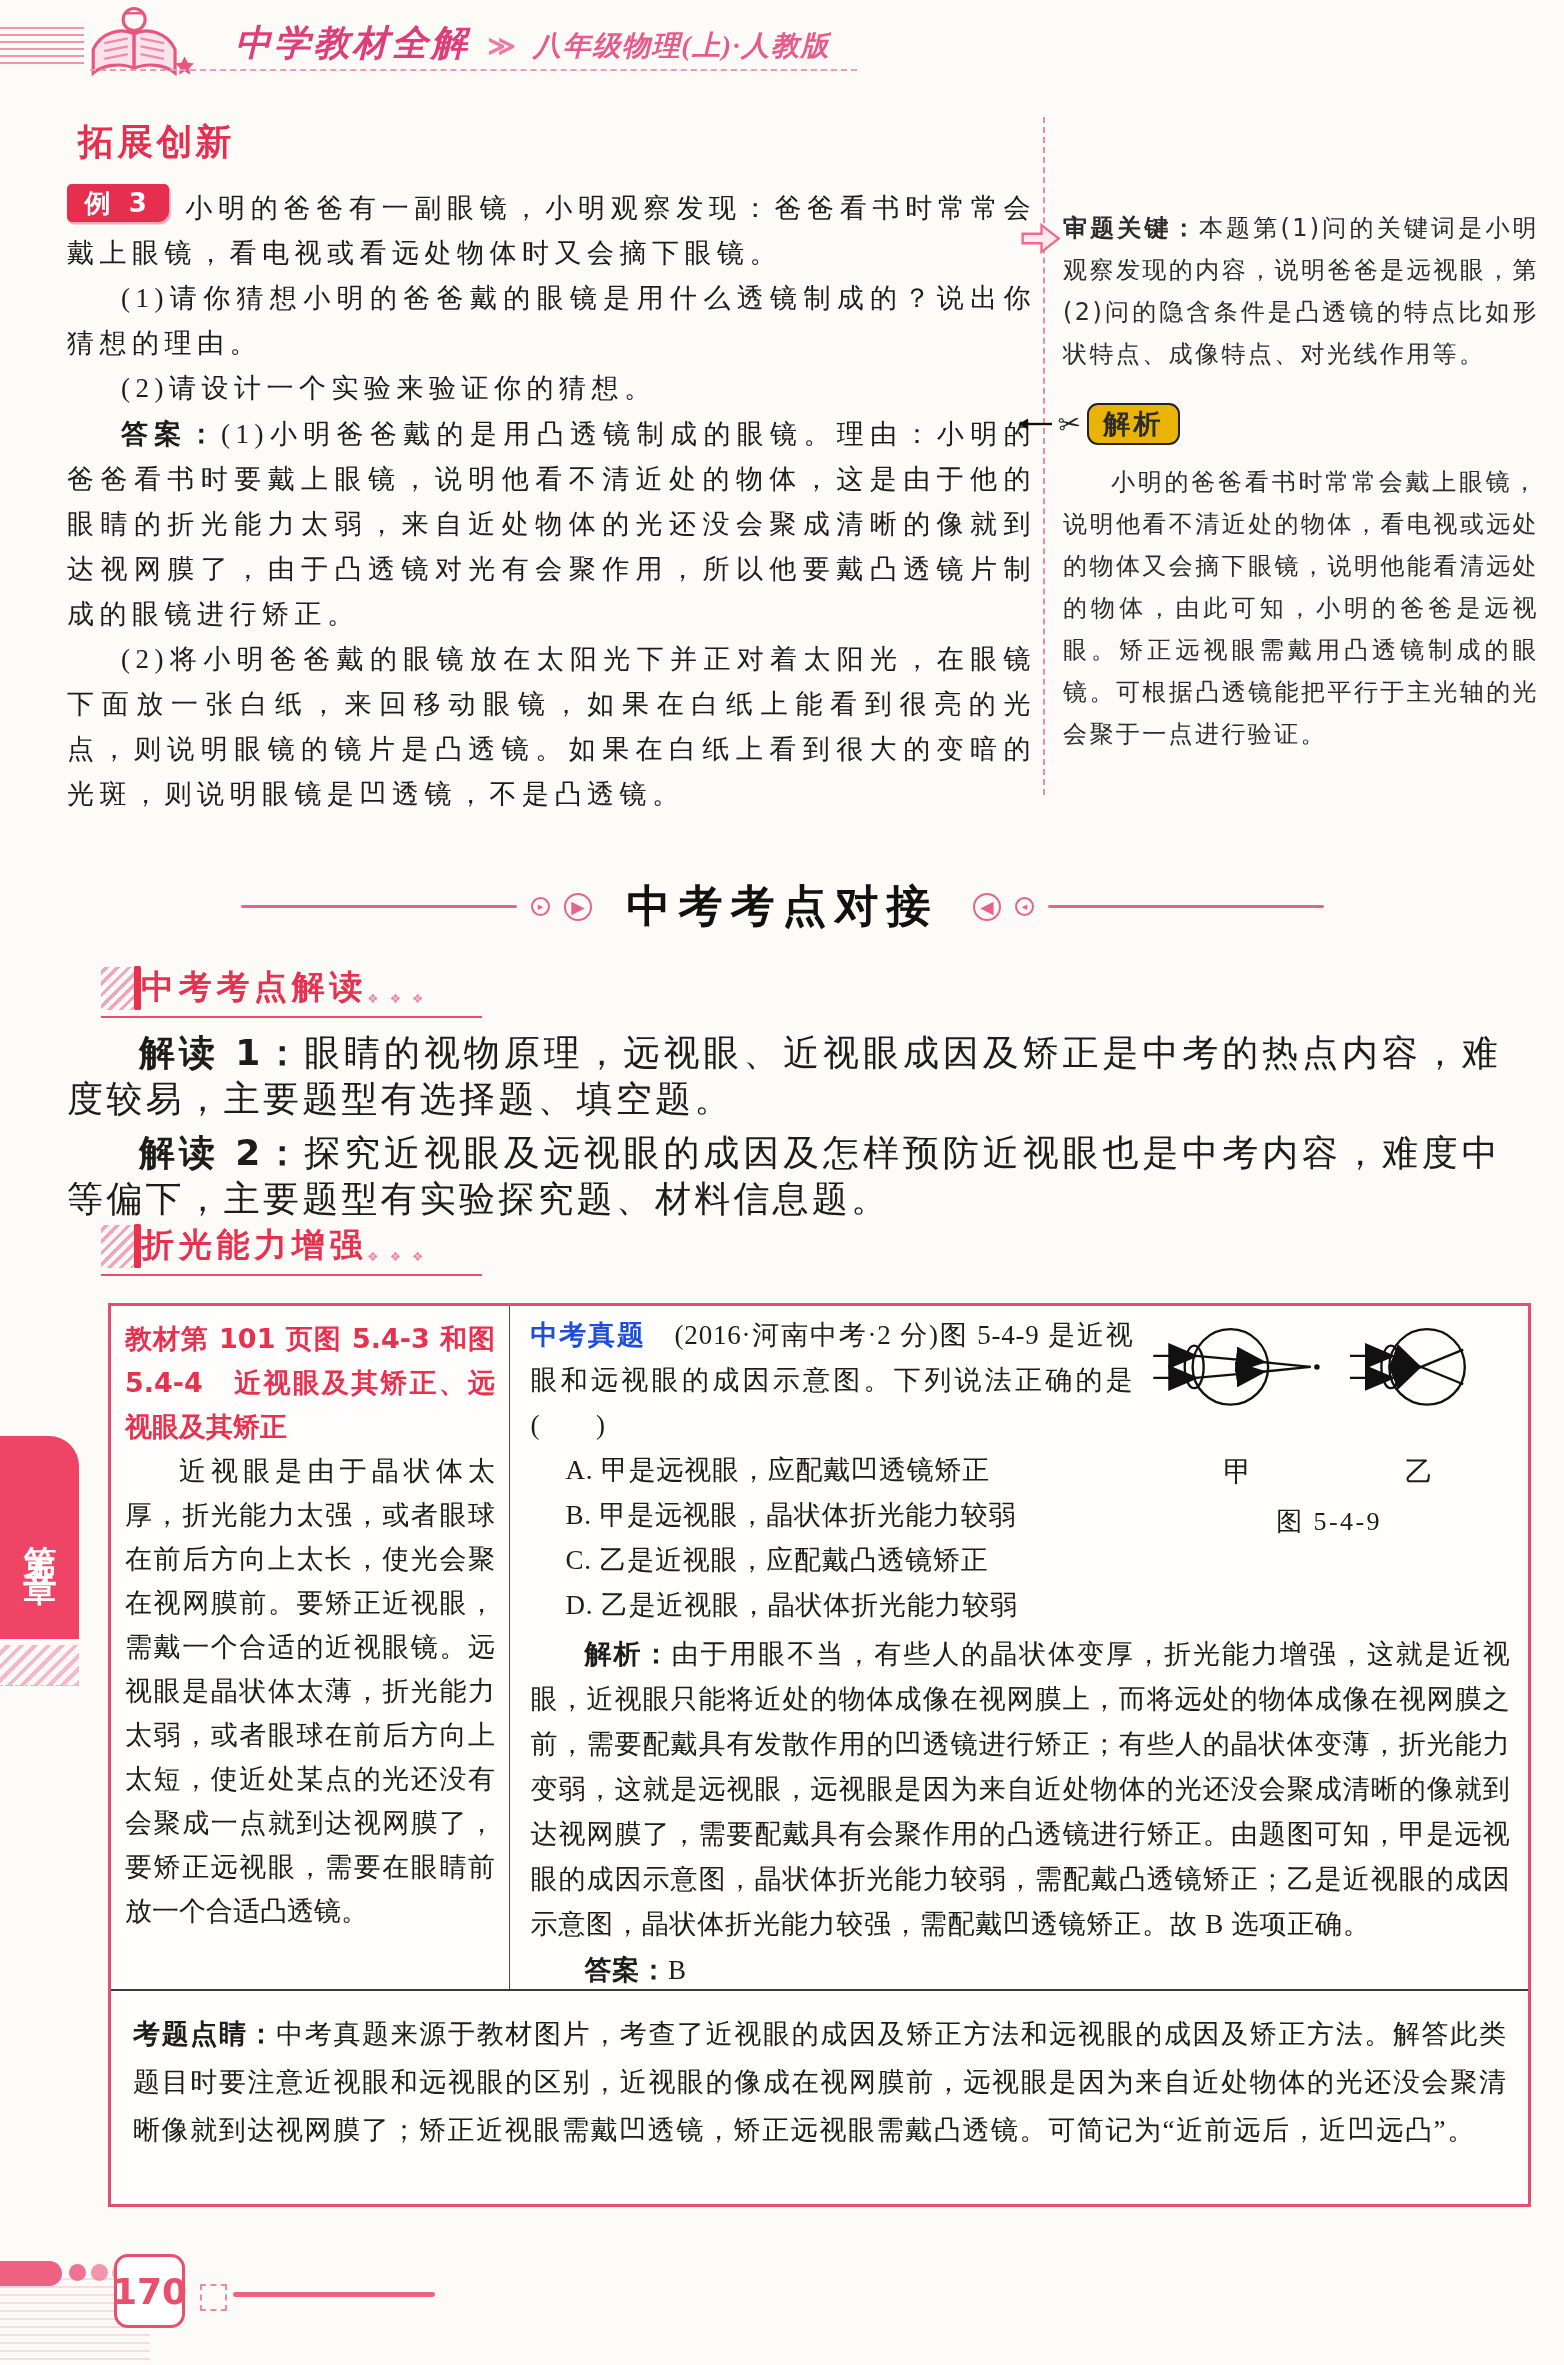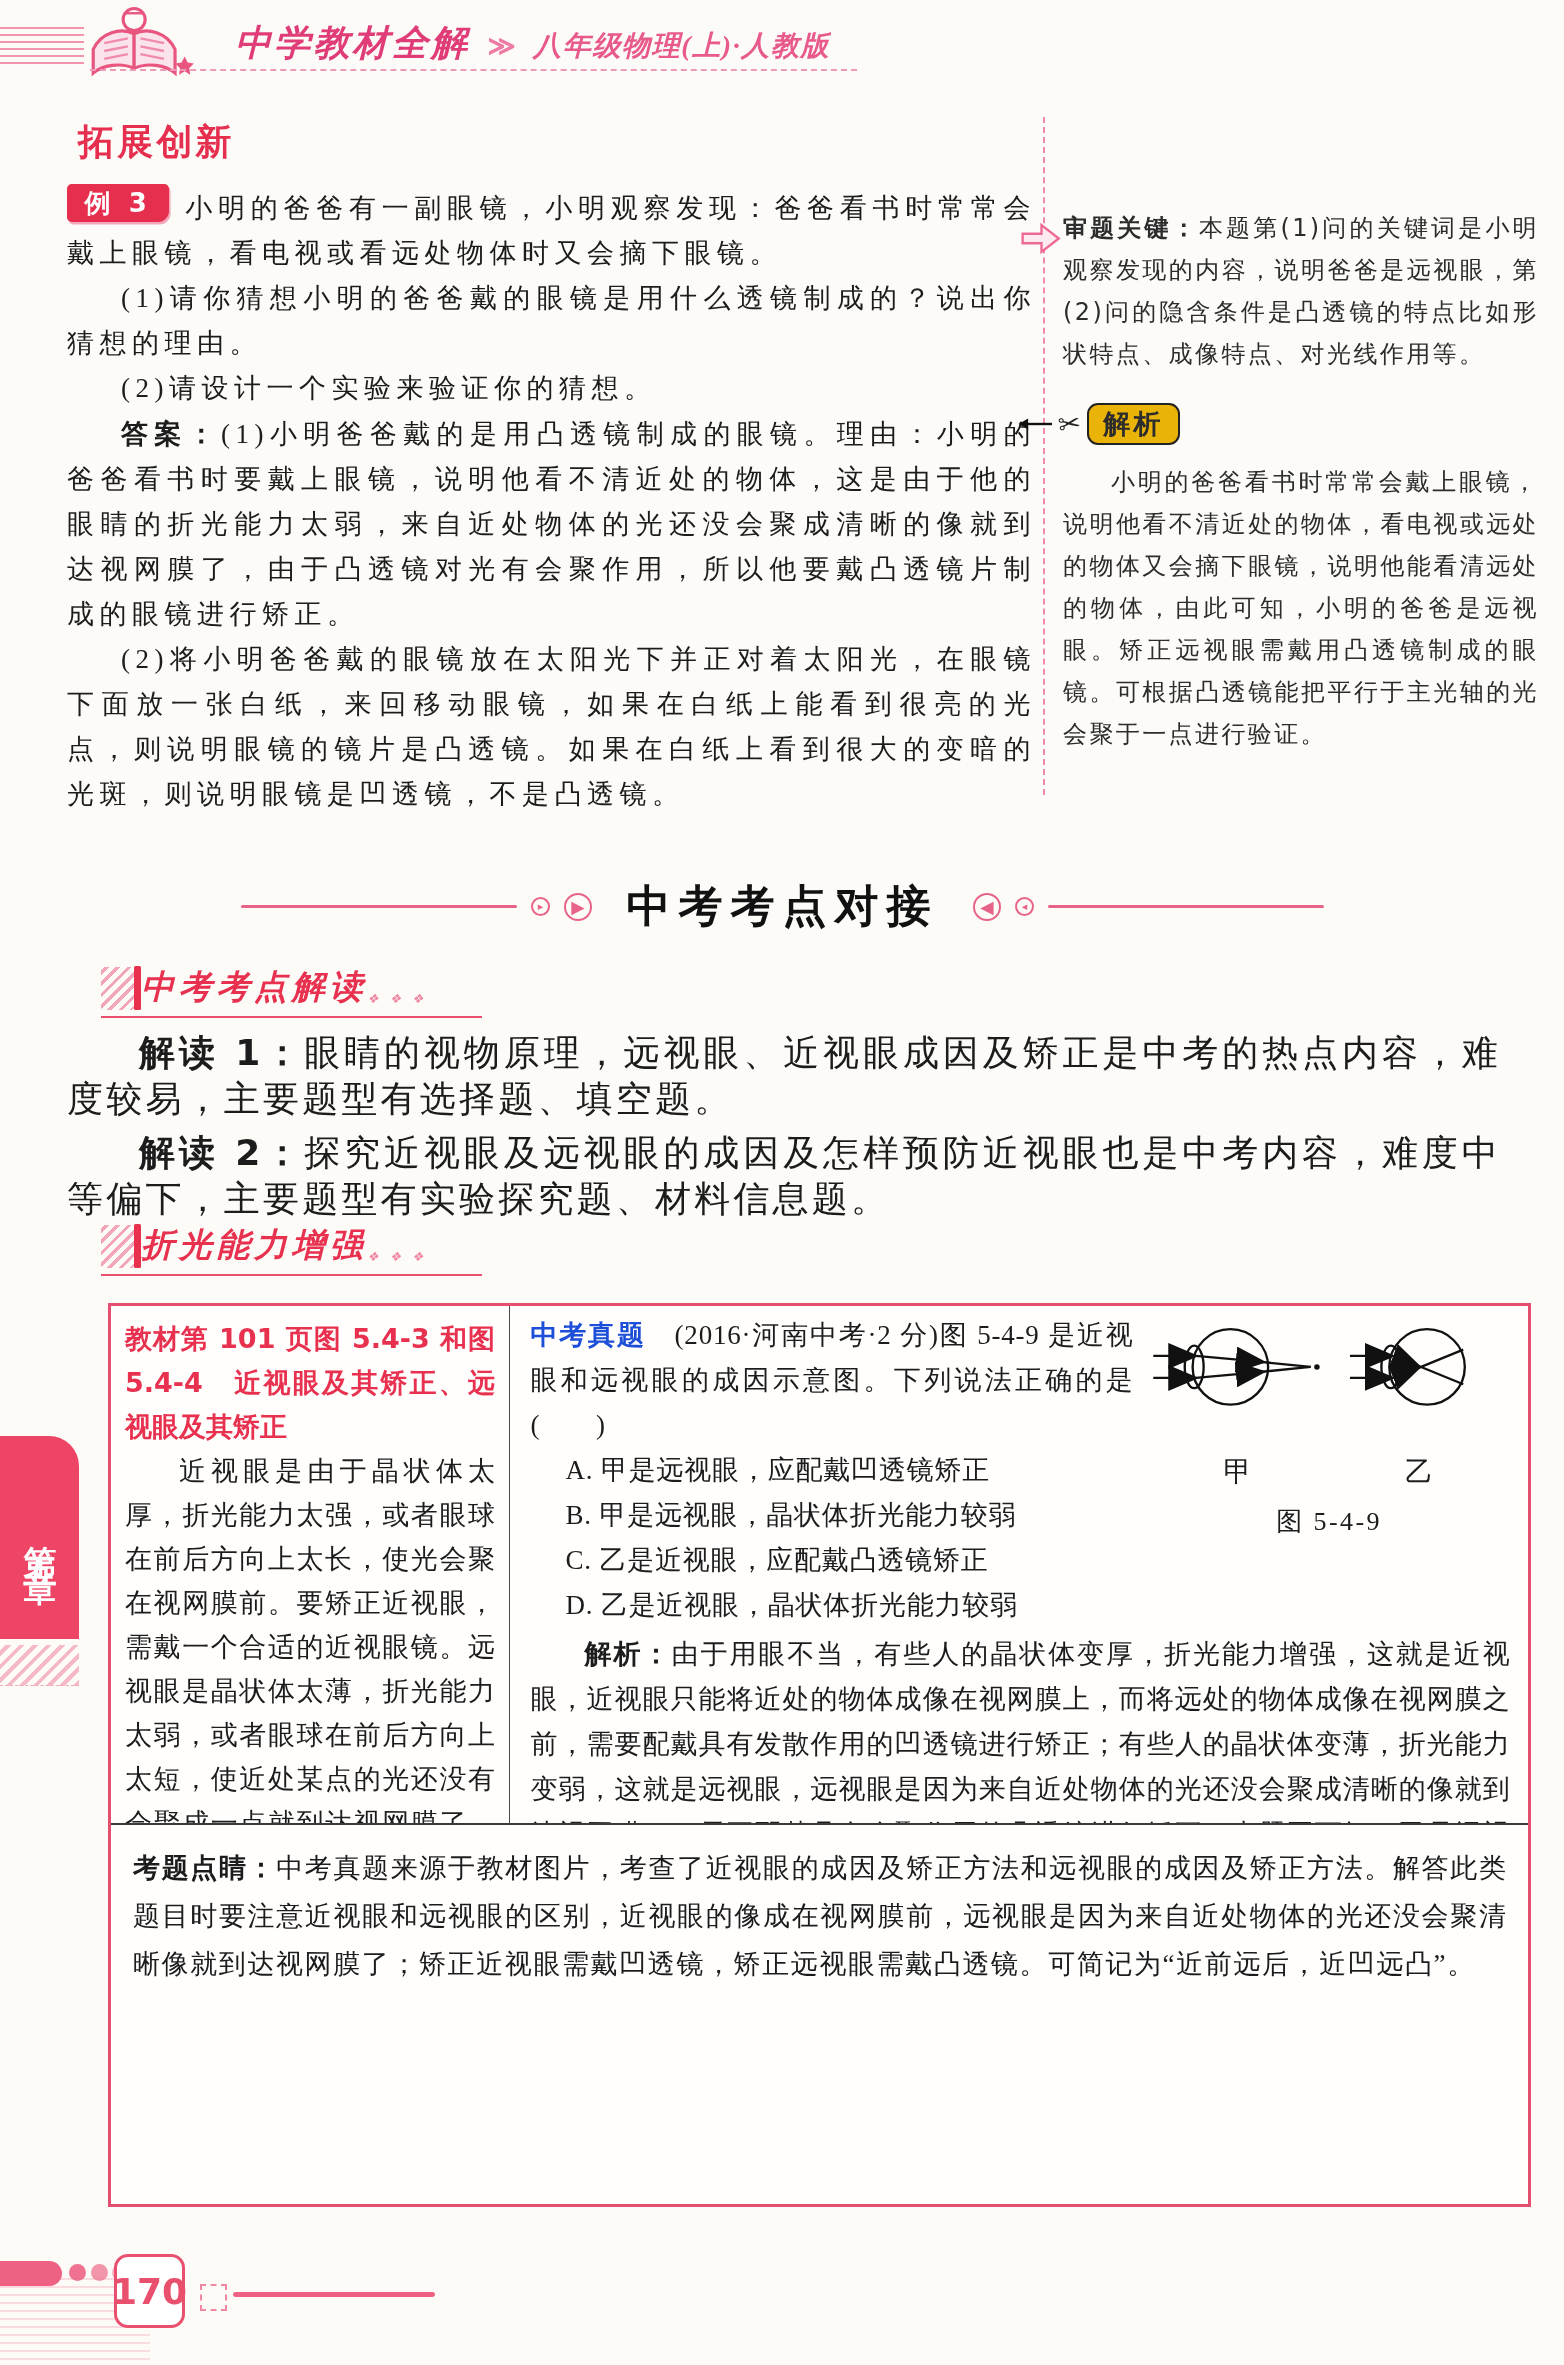--- a/index.html
+++ b/index.html
@@ -43,34 +43,34 @@
           justify-content:center;gap:14px;}
   .bline{width:276px;height:3.2px;background:#e8638a;border-radius:1.6px;}
   .circ{display:inline-flex;align-items:center;justify-content:center;border:2.4px solid #e8638a;
         border-radius:50%;color:#e8638a;font-family:"DejaVu Sans",sans-serif;}
   .circ.big{width:28px;height:28px;font-size:17.4px;}
   .circ.small{width:19px;height:19px;font-size:11px;}
   .banner-title{font-family:"DejaVu Sans","Liberation Sans",sans-serif;font-weight:700;
     font-size:44px;letter-spacing:8px;color:#111;margin:0 20.5px;}
   
   .rhead{position:absolute;display:flex;align-items:flex-end;gap:0;
-         border-bottom:2.4px solid #e8506e;padding:0 55px 6.3px 0;font-style:italic;}
+         border-bottom:2.4px solid #e8506e;padding:0 55px 6.3px 0;}
   .head-icon{width:33px;height:43px;border-radius:3.2px;
     background:repeating-linear-gradient(-45deg,rgba(236,94,133,.55) 0 3.2px,transparent 3.2px 8px);}
   .head-bar{width:7px;height:44px;background:#e8304f;border-radius:1.6px;}
   .rhead h3{margin:0;font-family:"DejaVu Sans","Liberation Sans",sans-serif;font-weight:700;
             font-size:33px;color:#e8304f;letter-spacing:4.7px;}
   .head-dots{font-size:12.6px;color:#ef87a5;letter-spacing:4px;padding-bottom:3.2px;}
   .reviews{position:absolute;left:67px;top:1030px;width:1434px;}
   .reviews p{font-size:36px;line-height:46px;letter-spacing:3.2px;text-align:justify;text-indent:2em;}
   .reviews p + p{margin-top:8px;}
   
   .exam-box{position:absolute;left:108px;top:1303px;width:1423px;height:904px;
             border:3.2px solid #e34e71;background:#fffefd;}
-  .box-top{display:flex;height:517px;overflow:hidden;justify-content:flex-end;}
+  .box-top{display:flex;height:683px;overflow:hidden;justify-content:flex-end;}
   .box-left{width:399px;flex:0 0 399px;padding:11px 14px 0 14px;border-right:1.6px solid #4a4a4a;
             font-size:27px;line-height:44px;text-align:justify;}
   .box-left .ref{color:#e8304f;font-weight:700;}
   .box-left .body{text-indent:2em;}
   .box-right{flex:1;padding:6.3px 17.4px 0 20.5px;font-size:27px;line-height:45px;letter-spacing:0.8px;}
   .figure{float:right;width:363px;margin:3.2px 0 8px 14px;text-align:center;}
   .fig-labels{display:flex;justify-content:space-around;font-size:28px;letter-spacing:1.6px;margin-top:1.6px;}
   .fig-caption{font-size:26px;margin-top:4.7px;letter-spacing:2.4px;}
   .q-par{text-align:justify;}
   .opt{margin-left:35px;}

